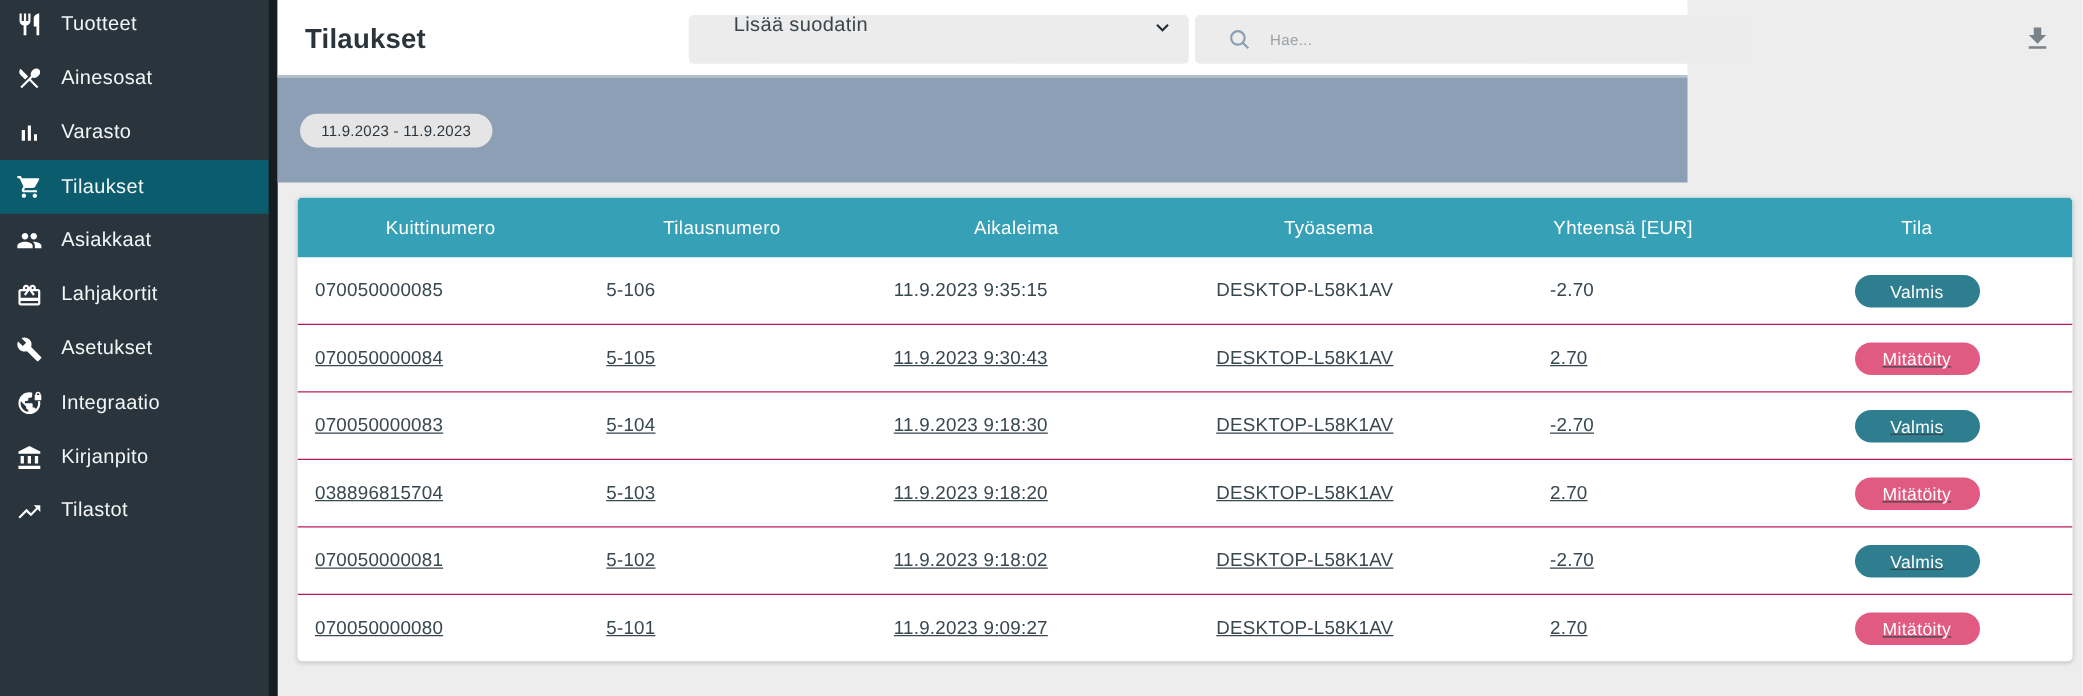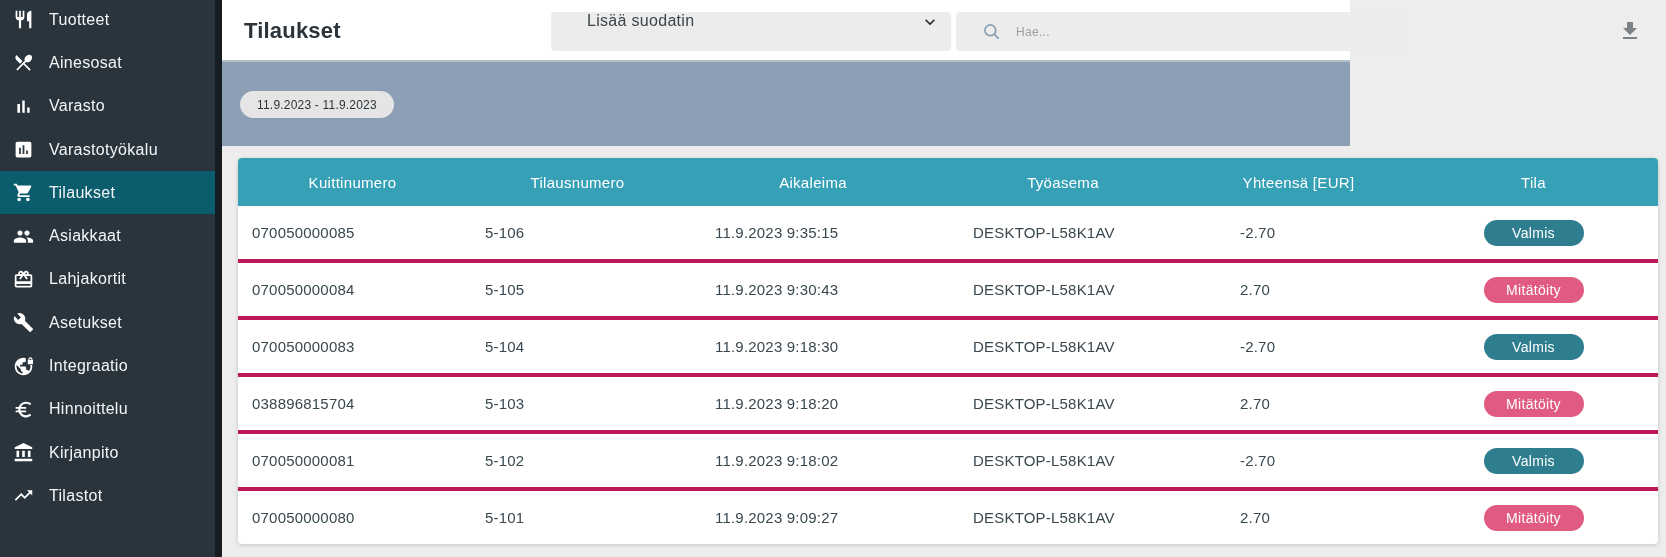--- a/index.html
+++ b/index.html
@@ -57,21 +57,21 @@
     font-size:12px;color:#2b343b;letter-spacing:.2px;cursor:pointer;
   }
 
   
   .content{flex:1;padding:12px 8px 0 16px;box-sizing:border-box;}
   .card{width:1420px;background:#ffffff;border-radius:4px;box-shadow:0 1px 4px rgba(0,0,0,.18);overflow:hidden;}
   .thead,.trow{display:grid;grid-template-columns:229px 221px 250px 250px 221px 249px;align-items:center;}
   .thead{height:48px;background:#36a0b6;}
   .th{color:#ffffff;font-size:15px;font-weight:500;text-align:center;letter-spacing:.3px;}
   .trow{height:53px;font-size:15px;color:#39474f;letter-spacing:.2px;background:#fff;cursor:pointer;}
-  .trow + .trow{border-top:4px solid #be185d;}
+  .trow + .trow{border-top:1px solid #be185d;text-decoration:underline;}
   .td{padding-left:27px;box-sizing:border-box;}
   .td.c1{padding-left:14px;}
   .td.c2{padding-left:18px;}
   .td.c4{padding-left:35px;}
   .td.c5{padding-left:52px;}
   .td.c6{padding-left:0;display:flex;justify-content:center;}
   .badge{
     min-width:100px;height:26px;border-radius:13px;box-sizing:border-box;
     display:inline-flex;align-items:center;justify-content:center;
     color:#ffffff;font-size:14px;letter-spacing:.3px;padding:0 12px;
@@ -101,28 +101,20 @@
           <span class="nav-label">Ainesosat</span>
         </div>
         <div class="nav-item">
           <span class="nav-icon">
             <svg viewBox="0 0 24 24" fill="#ffffff">
               <path d="M5 9.2h3V19H5V9.2zM10.6 5h2.8v14h-2.8V5zm5.6 8H19v6h-2.8v-6z"></path>
             </svg>
           </span>
           <span class="nav-label">Varasto</span>
         </div>
-        <div class="nav-item">
-          <span class="nav-icon">
-            <svg viewBox="0 0 24 24" fill="#ffffff">
-              <path d="M19 3H5c-1.1 0-2 .9-2 2v14c0 1.1.9 2 2 2h14c1.1 0 2-.9 2-2V5c0-1.1-.9-2-2-2zM9 17H7v-7h2v7zm4 0h-2V7h2v10zm4 0h-2v-4h2v4z"></path>
-            </svg>
-          </span>
-          <span class="nav-label">Varastotyökalu</span>
-        </div>
         <div class="nav-item active">
           <span class="nav-icon">
             <svg viewBox="0 0 24 24" fill="#ffffff">
               <path d="M7 18c-1.1 0-1.99.9-1.99 2S5.9 22 7 22s2-.9 2-2-.9-2-2-2zM1 2v2h2l3.6 7.59-1.35 2.45c-.16.28-.25.61-.25.96 0 1.1.9 2 2 2h12v-2H7.42c-.14 0-.25-.11-.25-.25l.03-.12.9-1.63h7.45c.75 0 1.41-.41 1.75-1.03l3.58-6.49c.08-.14.12-.31.12-.48 0-.55-.45-1-1-1H5.21l-.94-2H1zm16 16c-1.1 0-1.99.9-1.99 2s.89 2 1.99 2 2-.9 2-2-.9-2-2-2z"></path>
             </svg>
           </span>
           <span class="nav-label">Tilaukset</span>
         </div>
         <div class="nav-item">
           <span class="nav-icon">
@@ -150,28 +142,20 @@
         </div>
         <div class="nav-item">
           <span class="nav-icon">
             <svg viewBox="0 0 24 24" fill="#ffffff">
               <path d="M12 2C6.48 2 2 6.48 2 12s4.48 10 10 10 10-4.48 10-10S17.52 2 12 2zm-1 17.93c-3.95-.49-7-3.85-7-7.93 0-.62.08-1.21.21-1.79L9 15v1c0 1.1.9 2 2 2v1.93zm6.9-2.54c-.26-.81-1-1.39-1.9-1.39h-1v-3c0-.55-.45-1-1-1H8v-2h2c.55 0 1-.45 1-1V7h2c1.1 0 2-.9 2-2v-.41c2.93 1.19 5 4.06 5 7.41 0 2.08-.8 3.97-2.1 5.39z"></path>
               <rect x="14.6" y="0.6" width="9.4" height="9.6" fill="#2a343c"></rect>
               <path d="M22.3 4.6V3.9a2.4 2.4 0 0 0-4.8 0v.7h-.6v4.8h6V4.6h-.6zm-3.4 0v-.7a1 1 0 0 1 2 0v.7h-2z"></path>
             </svg>
           </span>
           <span class="nav-label">Integraatio</span>
-        </div>
-        <div class="nav-item">
-          <span class="nav-icon">
-            <svg viewBox="0 0 24 24" fill="#ffffff">
-              <path d="M15 18.5c-2.51 0-4.68-1.42-5.76-3.5H15v-2H8.58c-.05-.33-.08-.66-.08-1s.03-.67.08-1H15V9H9.24C10.32 6.92 12.5 5.5 15 5.5c1.61 0 3.09.59 4.23 1.57L21 5.3C19.41 3.87 17.3 3 15 3c-3.92 0-7.24 2.51-8.48 6H3v2h3.06c-.04.33-.06.66-.06 1s.02.67.06 1H3v2h3.52c1.24 3.49 4.56 6 8.48 6 2.31 0 4.41-.87 6-2.3l-1.78-1.77c-1.13.98-2.6 1.57-4.22 1.57z"></path>
-            </svg>
-          </span>
-          <span class="nav-label">Hinnoittelu</span>
         </div>
         <div class="nav-item">
           <span class="nav-icon">
             <svg viewBox="0 0 24 24" fill="#ffffff">
               <path d="M4 10h3v7H4zM10.5 10h3v7h-3zM2 19h20v3H2zM17 10h3v7h-3zM12 1 2 6v2h20V6z"></path>
             </svg>
           </span>
           <span class="nav-label">Kirjanpito</span>
         </div>
         <div class="nav-item">

